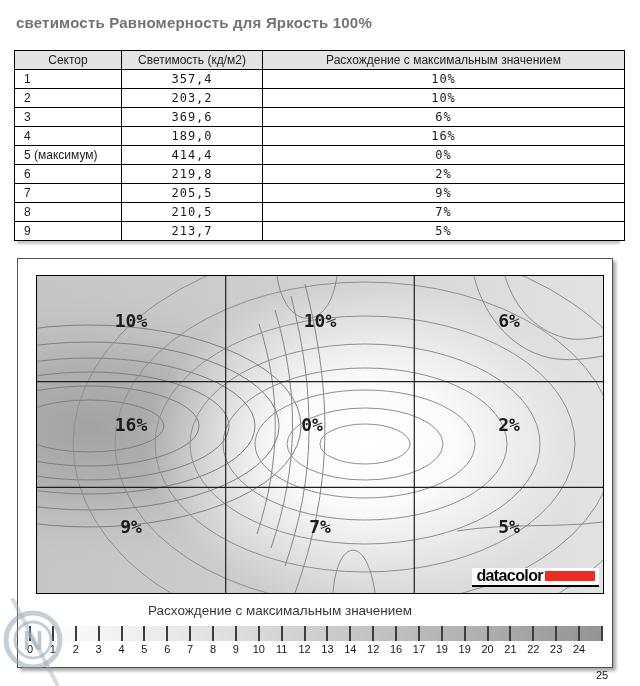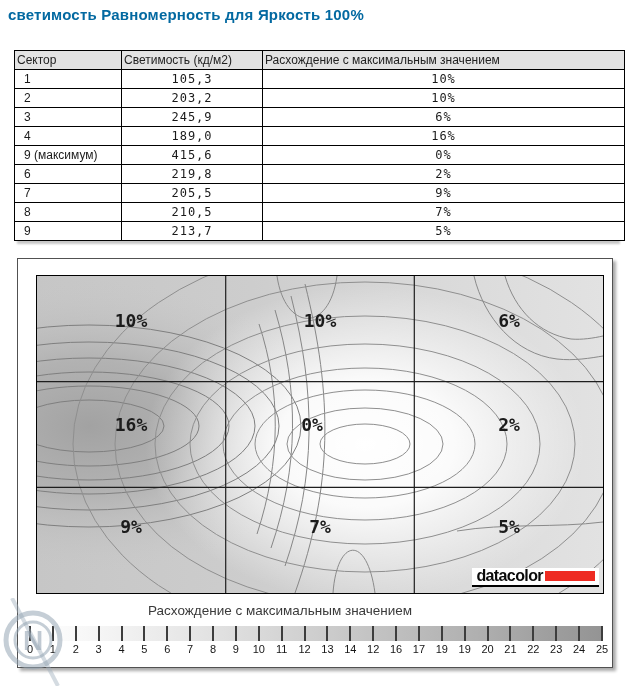--- a/index.html
+++ b/index.html
@@ -2,36 +2,36 @@
 <html><head>
 <meta charset="utf-8">
 <style>
   html,body{margin:0;padding:0;}
   body{
     width:640px;height:686px;position:relative;background:#ffffff;
     font-family:"Liberation Sans",sans-serif;overflow:hidden;
   }
   
   .page-title{
-    position:absolute;left:8px;top:6px;margin:0;
-    font-size:15px;font-weight:bold;color:#0369a1;letter-spacing:0.2px;
+    position:absolute;left:8px;top:6px;margin:8px;
+    font-size:15px;font-weight:bold;color:#737373;letter-spacing:0.2px;
   }
   
   .table-wrap{
     position:absolute;left:14px;top:50px;width:603px;
     box-shadow:3px 3px 2px #c7c7c7;
   }
   .table-wrap table{
     border-collapse:collapse;table-layout:fixed;width:603px;background:#fff;
   }
   .table-wrap th,.table-wrap td{
     border:1px solid #000;height:18px;padding:0 2px;
     font-size:12px;color:#1a1a1a;overflow:hidden;white-space:nowrap;
   }
-  .table-wrap th{background:#e3e3e3;font-weight:normal;text-align:left;color:#222;}
+  .table-wrap th{background:#e3e3e3;font-weight:normal;text-align:center;color:#222;}
   th.c1{width:102px;} th.c2{width:136px;} th.c3{width:357px;}
   td.col-sector{text-align:left;padding-left:9px;font-family:"Liberation Sans",sans-serif;}
   td.col-luminance,td.col-deviation{
     text-align:center;font-family:"DejaVu Sans Mono",monospace;font-size:12px;letter-spacing:1px;
   }
   
   .panel{
     position:absolute;left:17px;top:258px;width:594px;height:408px;
     background:#fff;border:1px solid #515151;box-shadow:3px 3px 3px #ababab;
   }
@@ -102,41 +102,41 @@
     <thead>
       <tr>
         <th class="c1">Сектор</th>
         <th class="c2">Светимость (кд/м2)</th>
         <th class="c3">Расхождение с максимальным значением</th>
       </tr>
     </thead>
     <tbody>
         <tr>
           <td class="col-sector">1</td>
-          <td class="col-luminance">105,3</td>
+          <td class="col-luminance">357,4</td>
           <td class="col-deviation">10%</td>
         </tr>
         <tr>
           <td class="col-sector">2</td>
           <td class="col-luminance">203,2</td>
           <td class="col-deviation">10%</td>
         </tr>
         <tr>
           <td class="col-sector">3</td>
-          <td class="col-luminance">245,9</td>
+          <td class="col-luminance">369,6</td>
           <td class="col-deviation">6%</td>
         </tr>
         <tr>
           <td class="col-sector">4</td>
           <td class="col-luminance">189,0</td>
           <td class="col-deviation">16%</td>
         </tr>
         <tr>
-          <td class="col-sector">9 (максимум)</td>
-          <td class="col-luminance">415,6</td>
+          <td class="col-sector">5 (максимум)</td>
+          <td class="col-luminance">414,4</td>
           <td class="col-deviation">0%</td>
         </tr>
         <tr>
           <td class="col-sector">6</td>
           <td class="col-luminance">219,8</td>
           <td class="col-deviation">2%</td>
         </tr>
         <tr>
           <td class="col-sector">7</td>
           <td class="col-luminance">205,5</td>
@@ -290,21 +290,21 @@
       <span style="left: 60%;">12</span>
       <span style="left: 64%;">16</span>
       <span style="left: 68%;">17</span>
       <span style="left: 72%;">19</span>
       <span style="left: 76%;">19</span>
       <span style="left: 80%;">20</span>
       <span style="left: 84%;">21</span>
       <span style="left: 88%;">22</span>
       <span style="left: 92%;">23</span>
       <span style="left: 96%;">24</span>
-      <span style="left: 100%;">25</span>
+      <span style="left: 100%; margin-top: 26px;">25</span>
     </div>
 </div>
 
 <div class="watermark">
   <svg width="90" height="88" viewBox="0 0 90 88">
     <line x1="16" y1="0" x2="62" y2="88" stroke="rgba(160,175,188,0.45)" stroke-width="4"></line>
     <circle cx="37" cy="42" r="27" fill="none" stroke="rgba(150,165,180,0.55)" stroke-width="5"></circle>
     <circle cx="37" cy="42" r="18" fill="none" stroke="rgba(150,165,180,0.55)" stroke-width="3"></circle>
     <text x="37" y="52" text-anchor="middle" font-family="Liberation Sans, sans-serif" font-size="28" font-weight="bold" fill="rgba(150,165,180,0.6)">N</text>
   </svg>

